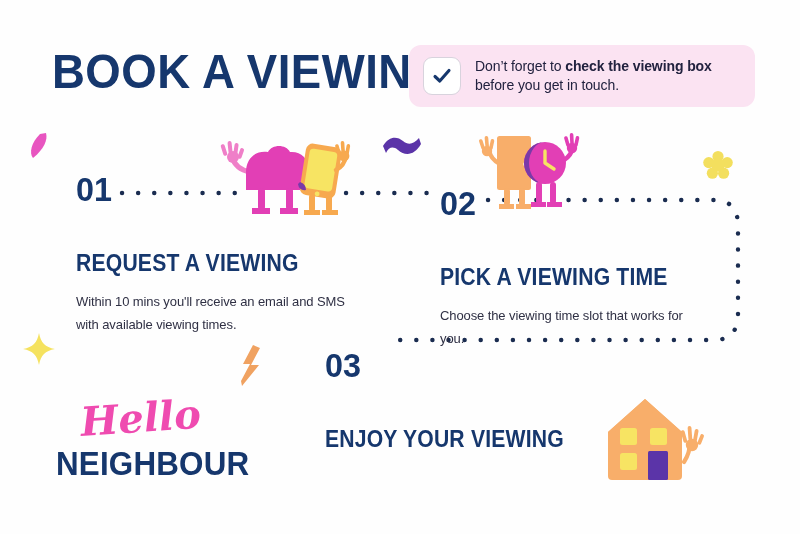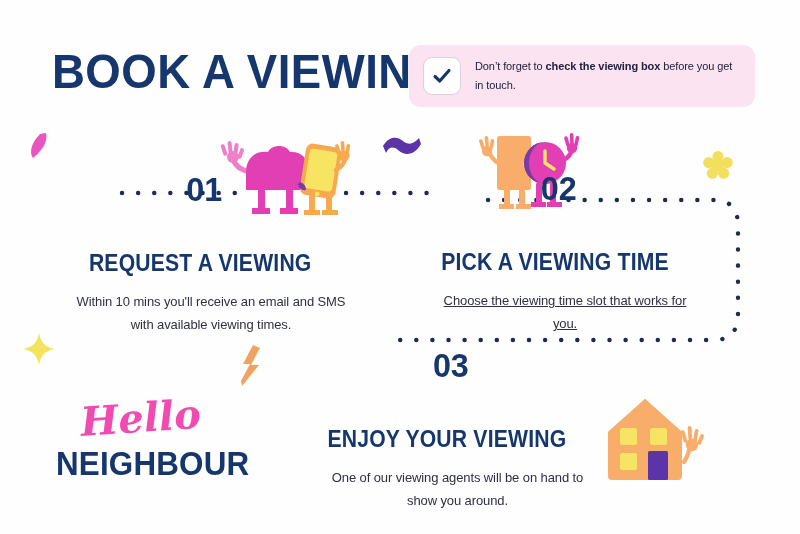--- a/index.html
+++ b/index.html
@@ -53,29 +53,29 @@
     min-width: 36px;
     background: #ffffff;
     border: 1.5px solid #d8d3dd;
     border-radius: 9px;
     display: flex;
     align-items: center;
     justify-content: center;
     margin-right: 14px;
   }
   #callout-text {
-    font-size: 11px;
+    font-size: 14px;
     line-height: 19px;
     color: #22223f;
     letter-spacing: -0.1px;
   }
   #callout-text b { font-weight: 700; }
 
   
-  .step { position: absolute; text-align: center; }
+  .step { position: absolute; }
   .step-num {
     font-family: "Liberation Sans Narrow", "Liberation Sans", sans-serif;
     font-weight: 700;
     font-size: 34px;
     line-height: 34px;
     color: #16376d;
     letter-spacing: 0px;
     transform: scaleX(0.95);
     transform-origin: left center;
   }
@@ -94,23 +94,23 @@
     font-size: 13px;
     line-height: 23px;
     color: #2f3044;
     letter-spacing: -0.1px;
   }
 
   #step1 { left: 76px; top: 172px; }
   #step1 .step-heading { margin-top: 45px; }
   #step1 .step-body { margin-top: 14px; width: 270px; }
 
-  #step2 { left: 440px; top: 171px; }
+  #step2 { left: 440px; top: 186px; }
   #step2 .step-heading { margin-top: 45px; }
-  #step2 .step-body { margin-top: 14px; width: 250px; text-decoration: underline; }
+  #step2 .step-body { margin-top: 14px; width: 250px; }
 
   #step3 { left: 325px; top: 348px; }
   #step3 .step-heading { margin-top: 45px; }
   #step3 .step-body { margin-top: 14px; width: 265px; }
 
   
   #logo { position: absolute; left: 56px; top: 402px; }
   #logo-hello {
     font-family: "DejaVu Serif", serif;
     font-style: italic;
@@ -296,21 +296,20 @@
 
   <div class="step" id="step2">
     <div class="step-num">02</div>
     <div class="step-heading">PICK A VIEWING TIME</div>
     <div class="step-body">Choose the viewing time slot that works for you.</div>
   </div>
 
   <div class="step" id="step3">
     <div class="step-num">03</div>
     <div class="step-heading">ENJOY YOUR VIEWING</div>
-    <div class="step-body">One of our viewing agents will be on hand to show you around.</div>
   </div>
 
   <div id="logo">
     <div id="logo-hello">Hello</div>
     <div id="logo-neighbour">NEIGHBOUR</div>
   </div>
 
 </div>
 
 </body></html>

